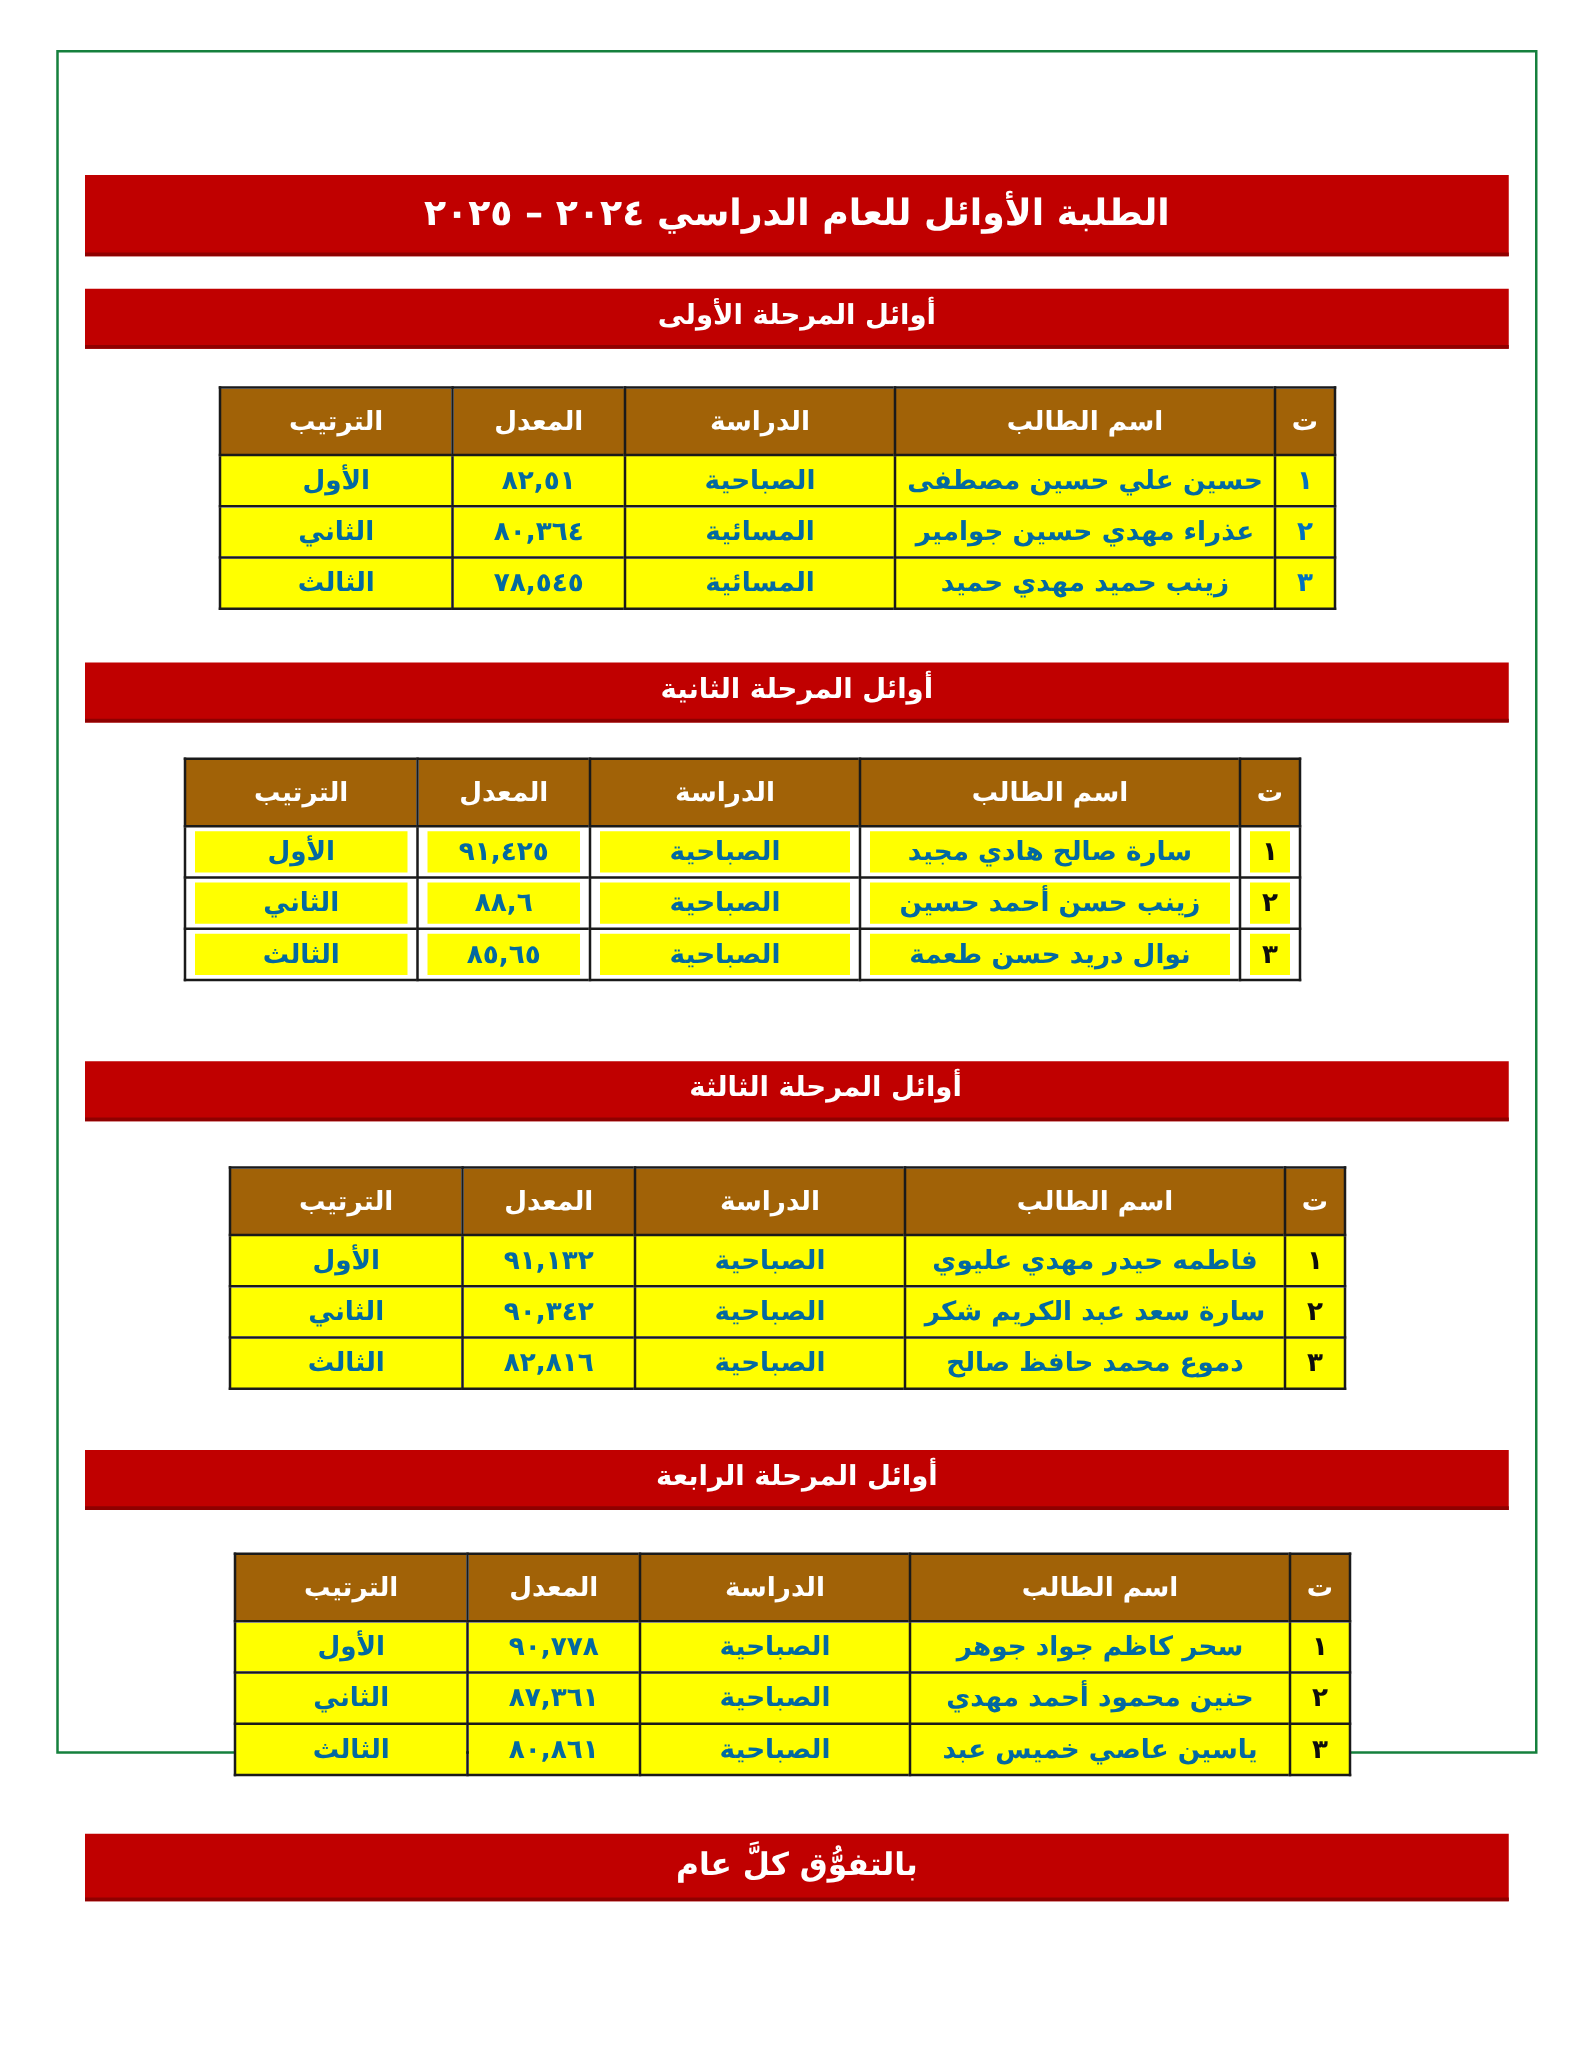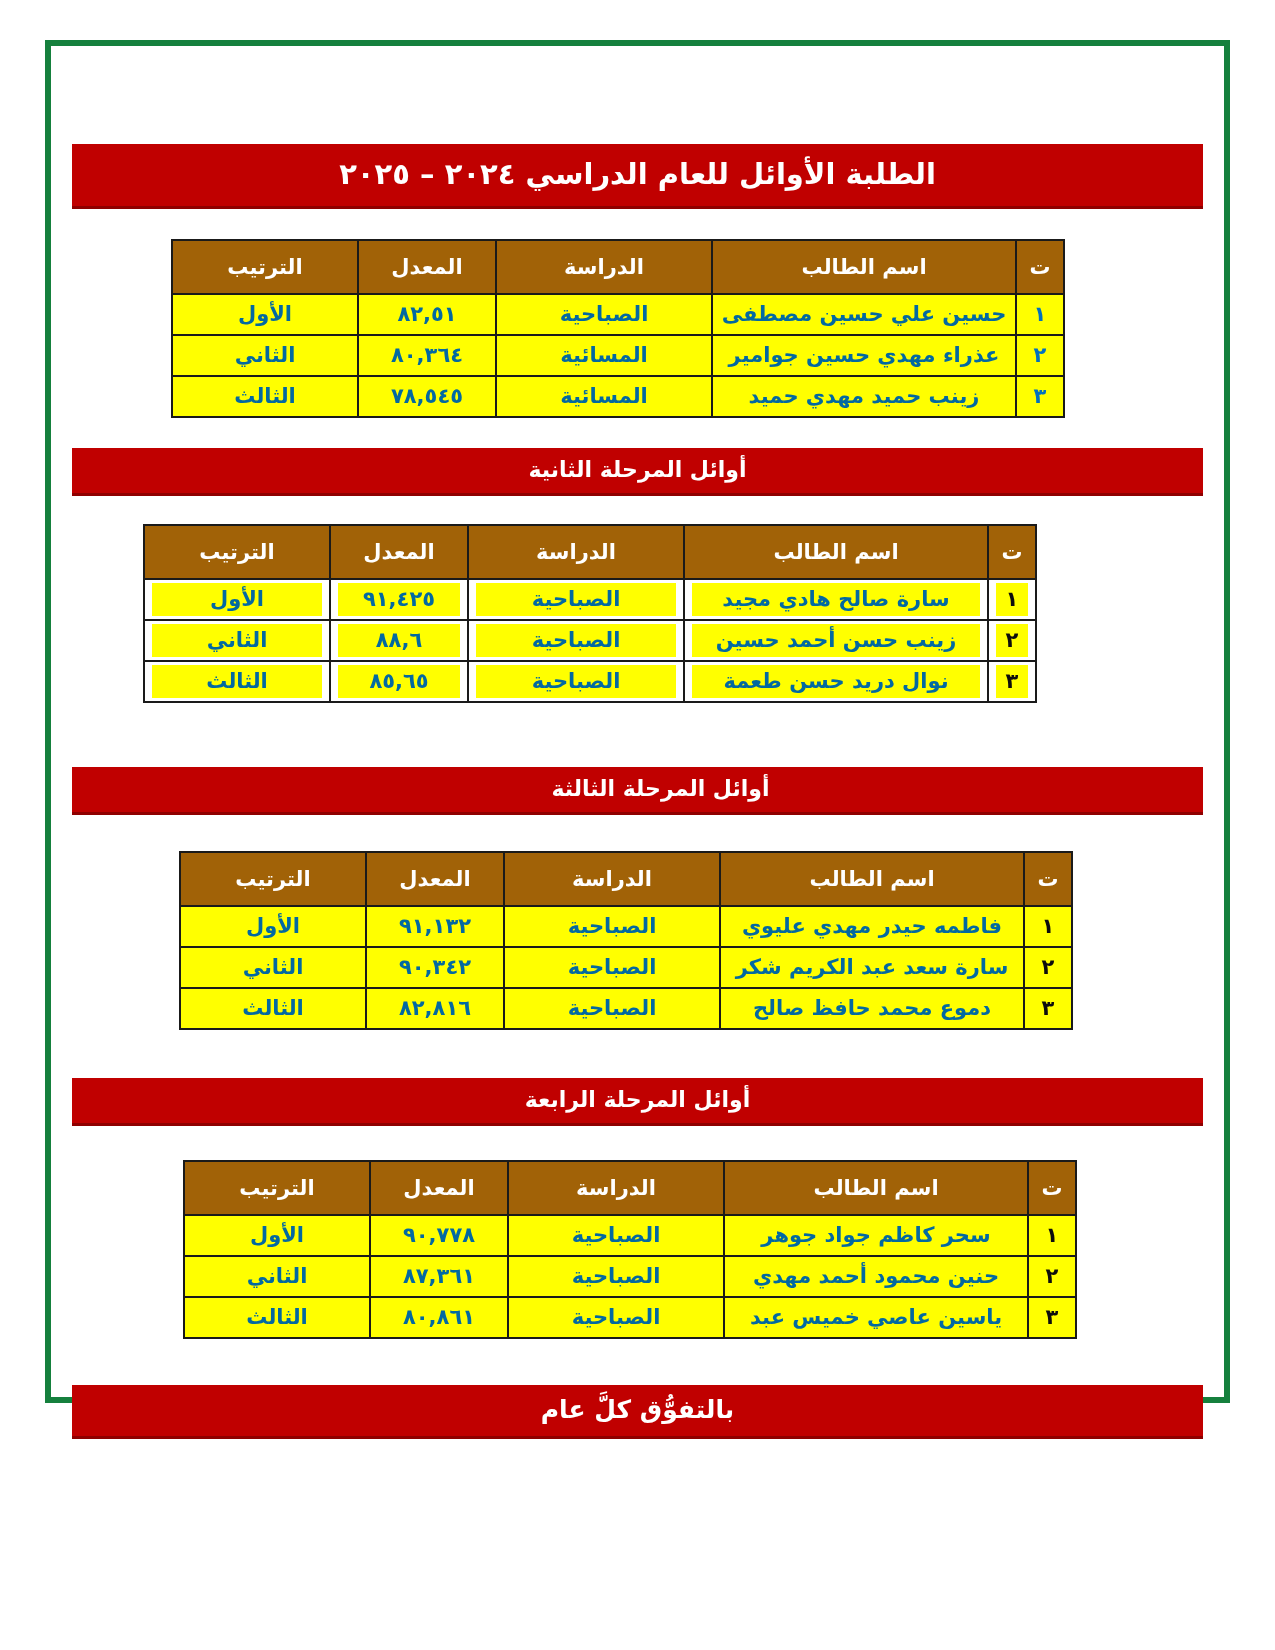--- a/index.html
+++ b/index.html
@@ -3,31 +3,31 @@
 <meta charset="utf-8">
 <style>
   html,body { margin:0; padding:0; background:#ffffff; }
   body {
     width:1275px; height:1650px; position:relative;
     font-family:"DejaVu Sans", sans-serif; direction:rtl;
   }
   .frame {
     position:absolute; left:45px; top:40px;
     width:1185px; height:1363px;
-    border:6px solid #15803d; box-sizing:border-box;
+    border:2px solid #15803d; box-sizing:border-box;
     padding:0 21px;
   }
   .banner {
     background:#C00000; color:#ffffff; font-weight:700;
     text-align:center; border-bottom:3px solid #8f0000;
   }
   .title-banner { margin-top:98px; font-size:29px; padding:13px 0 15px; }
   .section-banner { font-size:22px; padding:9px 0 11px; }
   .mt-b1 { margin-top:26px; }
-  .mt-b2 { margin-top:30px; }
+  .mt-b2 { margin-top:42px; }
   .mt-b3 { margin-top:64px;padding-left:46px; }
   .mt-b4 { margin-top:48px; }
   .footer-banner { margin-top:46px; font-size:25px; padding:10px 0 12px; }
 
   table {
     border-collapse:collapse; direction:rtl;
     table-layout:fixed; width:872px;
   }
   .t1 { margin:30px 138px 0 0; }
   .t2 { margin:28px 166px 0 0; }
@@ -56,20 +56,21 @@
     background:#FFFF00; margin:2px 7px; line-height:33px;
   }
 </style>
 </head>
 <body>
 
 <div class="frame">
 
   <div class="banner title-banner">الطلبة الأوائل للعام الدراسي ٢٠٢٤ – ٢٠٢٥</div>
 
+  <div class="banner section-banner mt-b1">أوائل المرحلة الأولى</div>
   <table class="t1 serial-blue">
     <thead>
       <tr>
         <th class="c-serial">ت</th>
         <th class="c-name">اسم الطالب</th>
         <th class="c-study">الدراسة</th>
         <th class="c-average">المعدل</th>
         <th class="c-rank">الترتيب</th>
       </tr>
     </thead>

